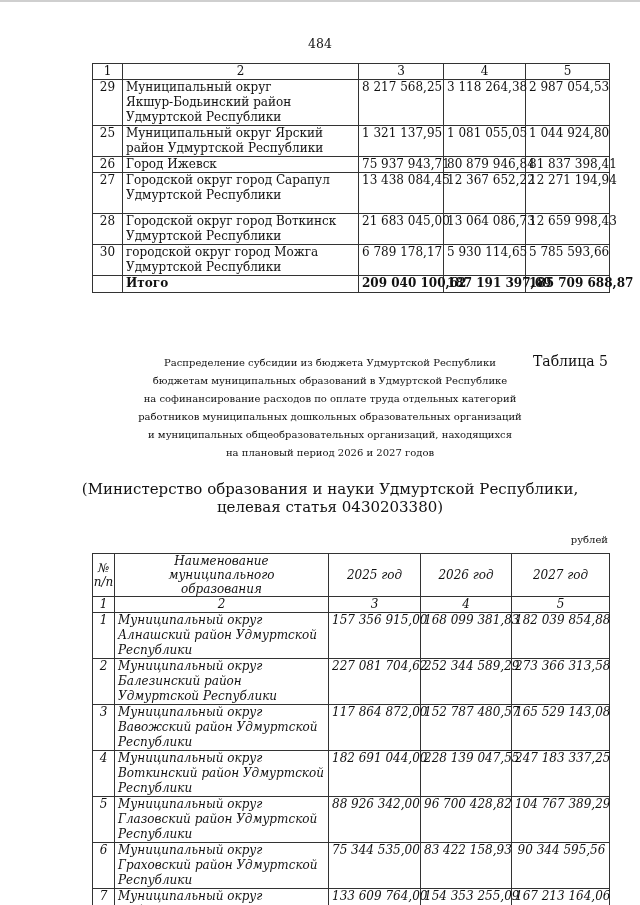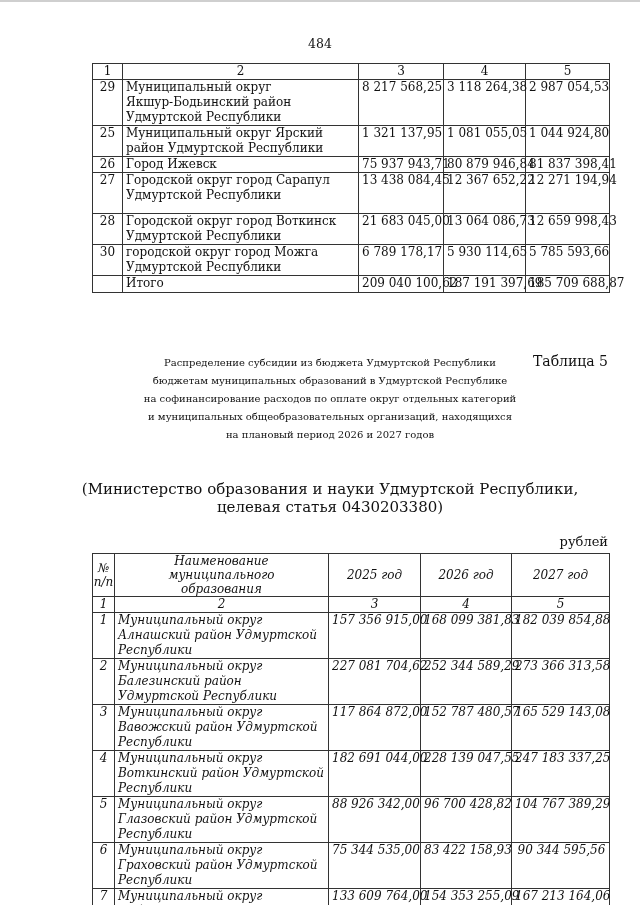--- a/index.html
+++ b/index.html
@@ -6,29 +6,29 @@
   body {
     width: 640px; height: 905px; background: #ffffff; position: relative; overflow: hidden;
     font-family: "DejaVu Serif", "Liberation Serif", serif; color: #111;
   }
   .topline { position: absolute; left: 0; top: 0; width: 640px; height: 2px; background: #cfcfcf; }
   .page-num { position: absolute; top: 36px; left: 0; width: 640px; text-align: center; font-size: 12.5px; }
   table { position: absolute; border-collapse: collapse; table-layout: fixed; font-size: 12px; line-height: 15px; }
   td { border: 1px solid #333; padding: 0 3px; vertical-align: top; }
   td.c { text-align: center; }
   td.r { text-align: center; padding-right: 1px; white-space: nowrap; }
-  td.b { font-weight: normal; margin-left: 30px; }
+  td.b { font-weight: bold; margin-left: 30px; }
   td.mid { vertical-align: middle; }
   #t1 { left: 92px; top: 63px; width: 517px; }
   #t2 { left: 92px; top: 553px; width: 517px; }
   #t2 td { font-size: 12px; font-style: italic; }
   .tab-label { position: absolute; right: 32px; top: 335px; font-size: 14px; margin-top: 18px; }
   .title { position: absolute; left: 60px; width: 540px; top: 354px; text-align: center; font-weight: normal; font-size: 10px; line-height: 18px; }
   .subtitle { position: absolute; left: 60px; width: 540px; top: 480px; text-align: center; font-size: 15px; line-height: 18px; }
-  .units { position: absolute; right: 32px; top: 534px; font-size: 13px; }
+  .units { position: absolute; right: 32px; top: 534px; font-size: 10px; }
 </style>
 </head>
 <body>
 
 <div class="topline"></div>
 <div class="page-num">484</div>
 
 <table id="t1">
   <colgroup>
     <col style="width:30px">
@@ -95,21 +95,22 @@
     <td class="r b">185 709 688,87</td>
   </tr>
 </tbody>
   </table>
 
 <div class="tab-label">Таблица 5</div>
 
 <div class="title">
   <div>Распределение субсидии из бюджета Удмуртской Республики</div>
   <div>бюджетам муниципальных образований в Удмуртской Республике</div>
-  <div>на софинансирование расходов по оплате округ отдельных категорий</div>
+  <div>на софинансирование расходов по оплате труда отдельных категорий</div>
+  <div>работников муниципальных дошкольных образовательных организаций</div>
   <div>и муниципальных общеобразовательных организаций, находящихся</div>
   <div>на плановый период 2026 и 2027 годов</div>
 </div>
 <div class="subtitle">
   <div>(Министерство образования и науки Удмуртской Республики,</div>
   <div>целевая статья 0430203380)</div>
 </div>
 
 <div class="units">рублей</div>
 

